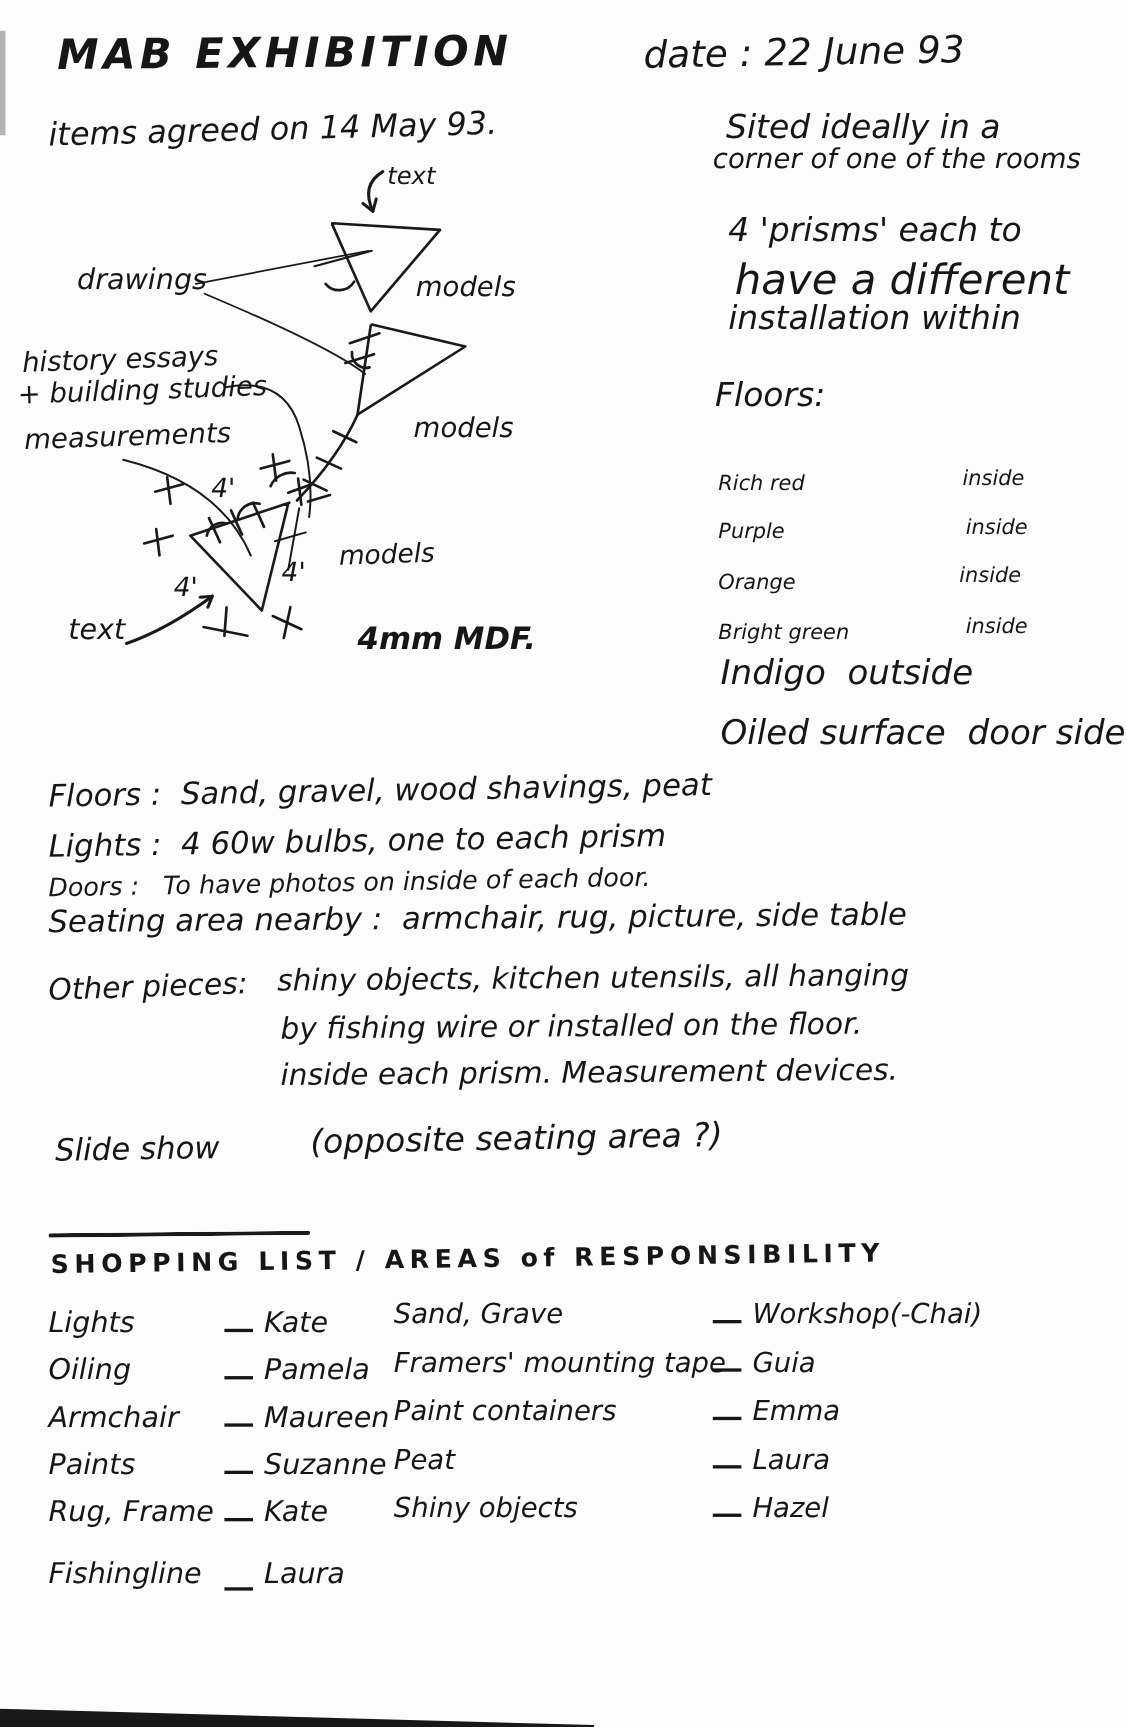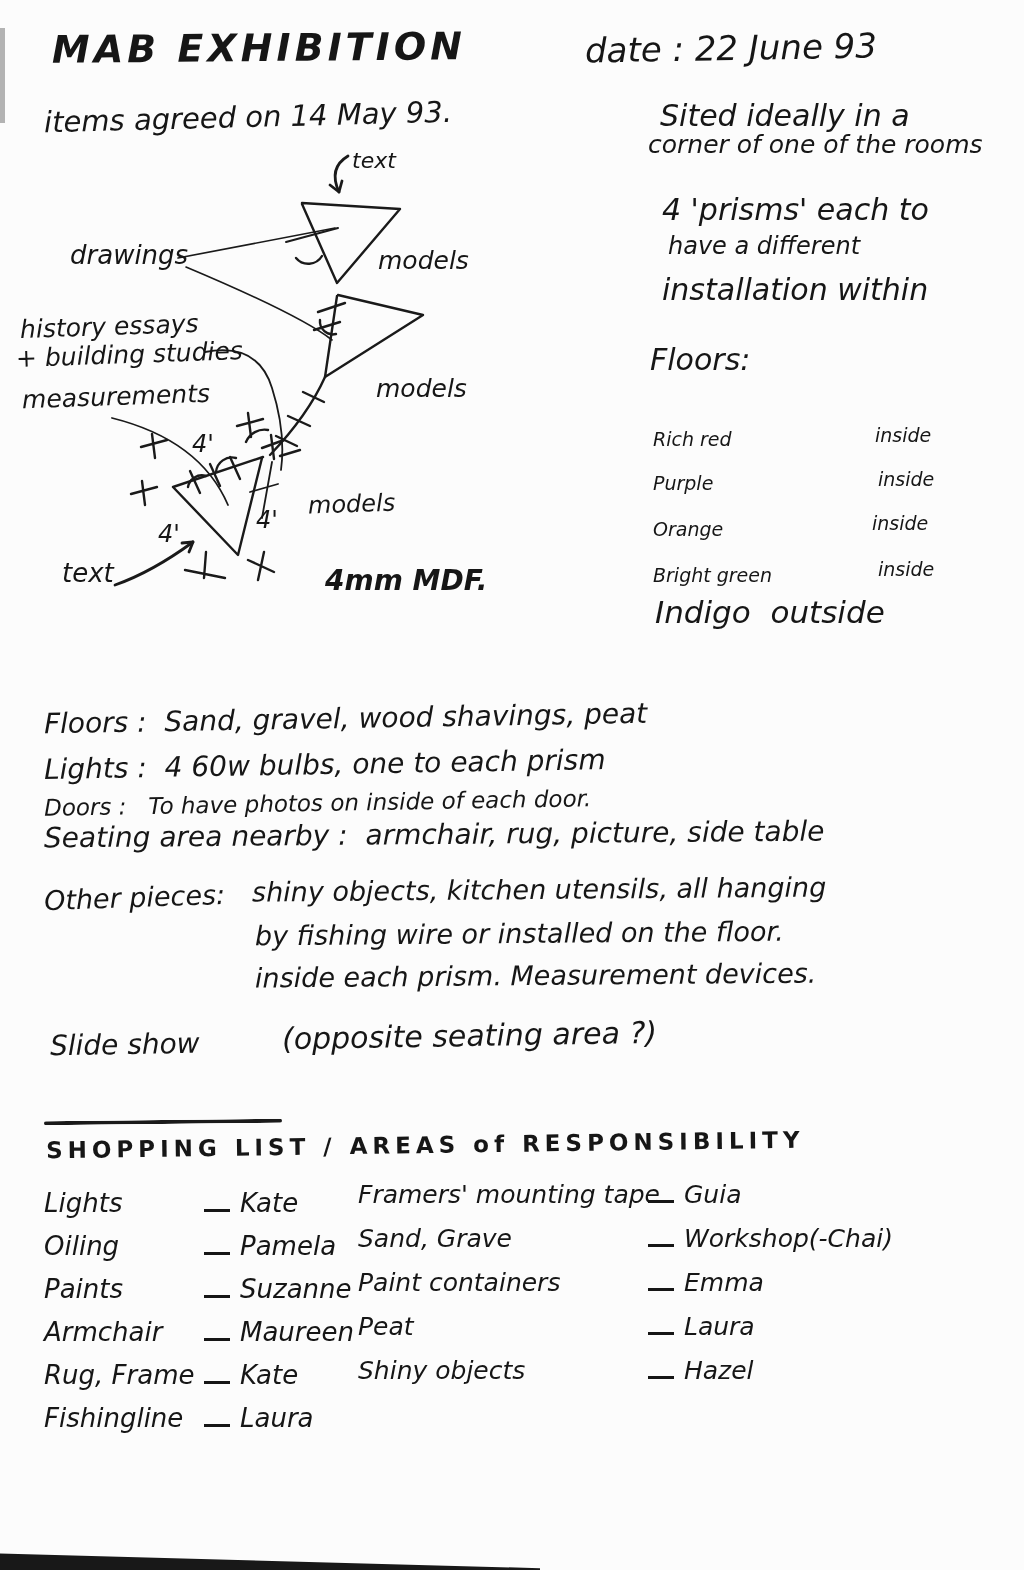--- a/index.html
+++ b/index.html
@@ -85,36 +85,39 @@
   <div class="hw" style="left:22px;top:382px;font-size:25px;transform:rotate(-2deg);">measurements</div>
   <div class="hw" style="left:376px;top:374px;font-size:25px;">models</div>
   <div class="hw" style="left:308px;top:490px;font-size:24px;transform:rotate(-2deg);">models</div>
   <div class="hw" style="left:192px;top:430px;font-size:24px;">4'</div>
   <div class="hw" style="left:158px;top:520px;font-size:24px;">4'</div>
   <div class="hw" style="left:256px;top:506px;font-size:24px;">4'</div>
   <div class="hw" style="left:62px;top:558px;font-size:26px;">text</div>
   <div class="hw" style="left:325px;top:564px;font-size:28px;font-weight:bold;">4mm MDF.</div>
 
   <div class="hw" style="left:662px;top:192px;font-size:30px;">4 'prisms' each to</div>
-  <div class="hw" style="left:668px;top:232px;font-size:24px;text-align:center;">have a different</div>
+  <div class="hw" style="left:668px;top:232px;font-size:38px;text-align:center;">have a different</div>
   <div class="hw" style="left:662px;top:272px;font-size:30px;">installation within</div>
 
   <div class="hw" style="left:650px;top:342px;font-size:30px;">Floors:</div>
   <div class="colrow hw" style="left:653px;top:388px;">Rich red</div>
   <div class="colrow hw" style="left:875px;top:384px;">inside</div>
   <div class="colrow hw" style="left:653px;top:432px;">Purple</div>
   <div class="colrow hw" style="left:878px;top:428px;">inside</div>
   <div class="colrow hw" style="left:653px;top:478px;">Orange</div>
   <div class="colrow hw" style="left:872px;top:472px;">inside</div>
   <div class="colrow hw" style="left:653px;top:524px;">Bright green</div>
   <div class="colrow hw" style="left:878px;top:518px;">inside</div>
 
   <div class="hw" style="left:655px;top:594px;font-size:31px;">
     <span>Indigo</span>&nbsp;&nbsp;<span>outside</span>
   </div>
+  <div class="hw" style="left:655px;top:648px;font-size:31px;">
+    <span>Oiled surface</span>&nbsp;&nbsp;<span>door side</span>
+  </div>
 
   <div class="hw" style="left:44px;top:702px;font-size:28px;transform:rotate(-1deg);">
     <span>Floors :</span>&nbsp;&nbsp;<span>Sand, gravel, wood shavings, peat</span>
   </div>
   <div class="hw" style="left:44px;top:748px;font-size:28px;transform:rotate(-1deg);">
     <span>Lights :</span>&nbsp;&nbsp;<span>4  60w bulbs, one to each prism</span>
   </div>
   <div class="hw" style="left:44px;top:790px;font-size:23px;transform:rotate(-1deg);">
     <span>Doors :</span>&nbsp;&nbsp;&nbsp;<span>To have photos on inside of each door.</span>
   </div>
@@ -138,51 +141,51 @@
         <span style="width:150px;">Lights</span>
         <span class="dash"></span>
         <span>Kate</span>
       </div>
     <div class="row" style="height:43px;">
         <span style="width:150px;">Oiling</span>
         <span class="dash"></span>
         <span>Pamela</span>
       </div>
     <div class="row" style="height:43px;">
+        <span style="width:150px;">Armchair</span>
+        <span class="dash"></span>
+        <span>Maureen</span>
+      </div>
+    <div class="row" style="height:43px;">
         <span style="width:150px;">Paints</span>
         <span class="dash"></span>
         <span>Suzanne</span>
       </div>
     <div class="row" style="height:43px;">
-        <span style="width:150px;">Armchair</span>
-        <span class="dash"></span>
-        <span>Maureen</span>
-      </div>
-    <div class="row" style="height:43px;">
         <span style="width:150px;font-style:italic;">Rug, Frame</span>
         <span class="dash"></span>
         <span>Kate</span>
       </div>
-    <div class="row" style="height:43px;">
+    <div class="row" style="height:43px;align-items:flex-end;">
         <span style="width:150px;">Fishingline</span>
         <span class="dash"></span>
         <span>Laura</span>
       </div>
   </div>
 
   <div class="hw" style="left:358px;top:1180px;font-size:25px;">
     <div class="row" style="height:44px;">
+        <span style="width:280px;">Sand, Grave</span>
+        <span class="dash"></span>
+        <span>Workshop(-Chai)</span>
+      </div>
+    <div class="row" style="height:44px;">
         <span style="width:280px;">Framers' mounting tape</span>
         <span class="dash"></span>
         <span>Guia</span>
-      </div>
-    <div class="row" style="height:44px;">
-        <span style="width:280px;">Sand, Grave</span>
-        <span class="dash"></span>
-        <span>Workshop(-Chai)</span>
       </div>
     <div class="row" style="height:44px;">
         <span style="width:280px;">Paint containers</span>
         <span class="dash"></span>
         <span>Emma</span>
       </div>
     <div class="row" style="height:44px;">
         <span style="width:280px;">Peat</span>
         <span class="dash"></span>
         <span>Laura</span>

